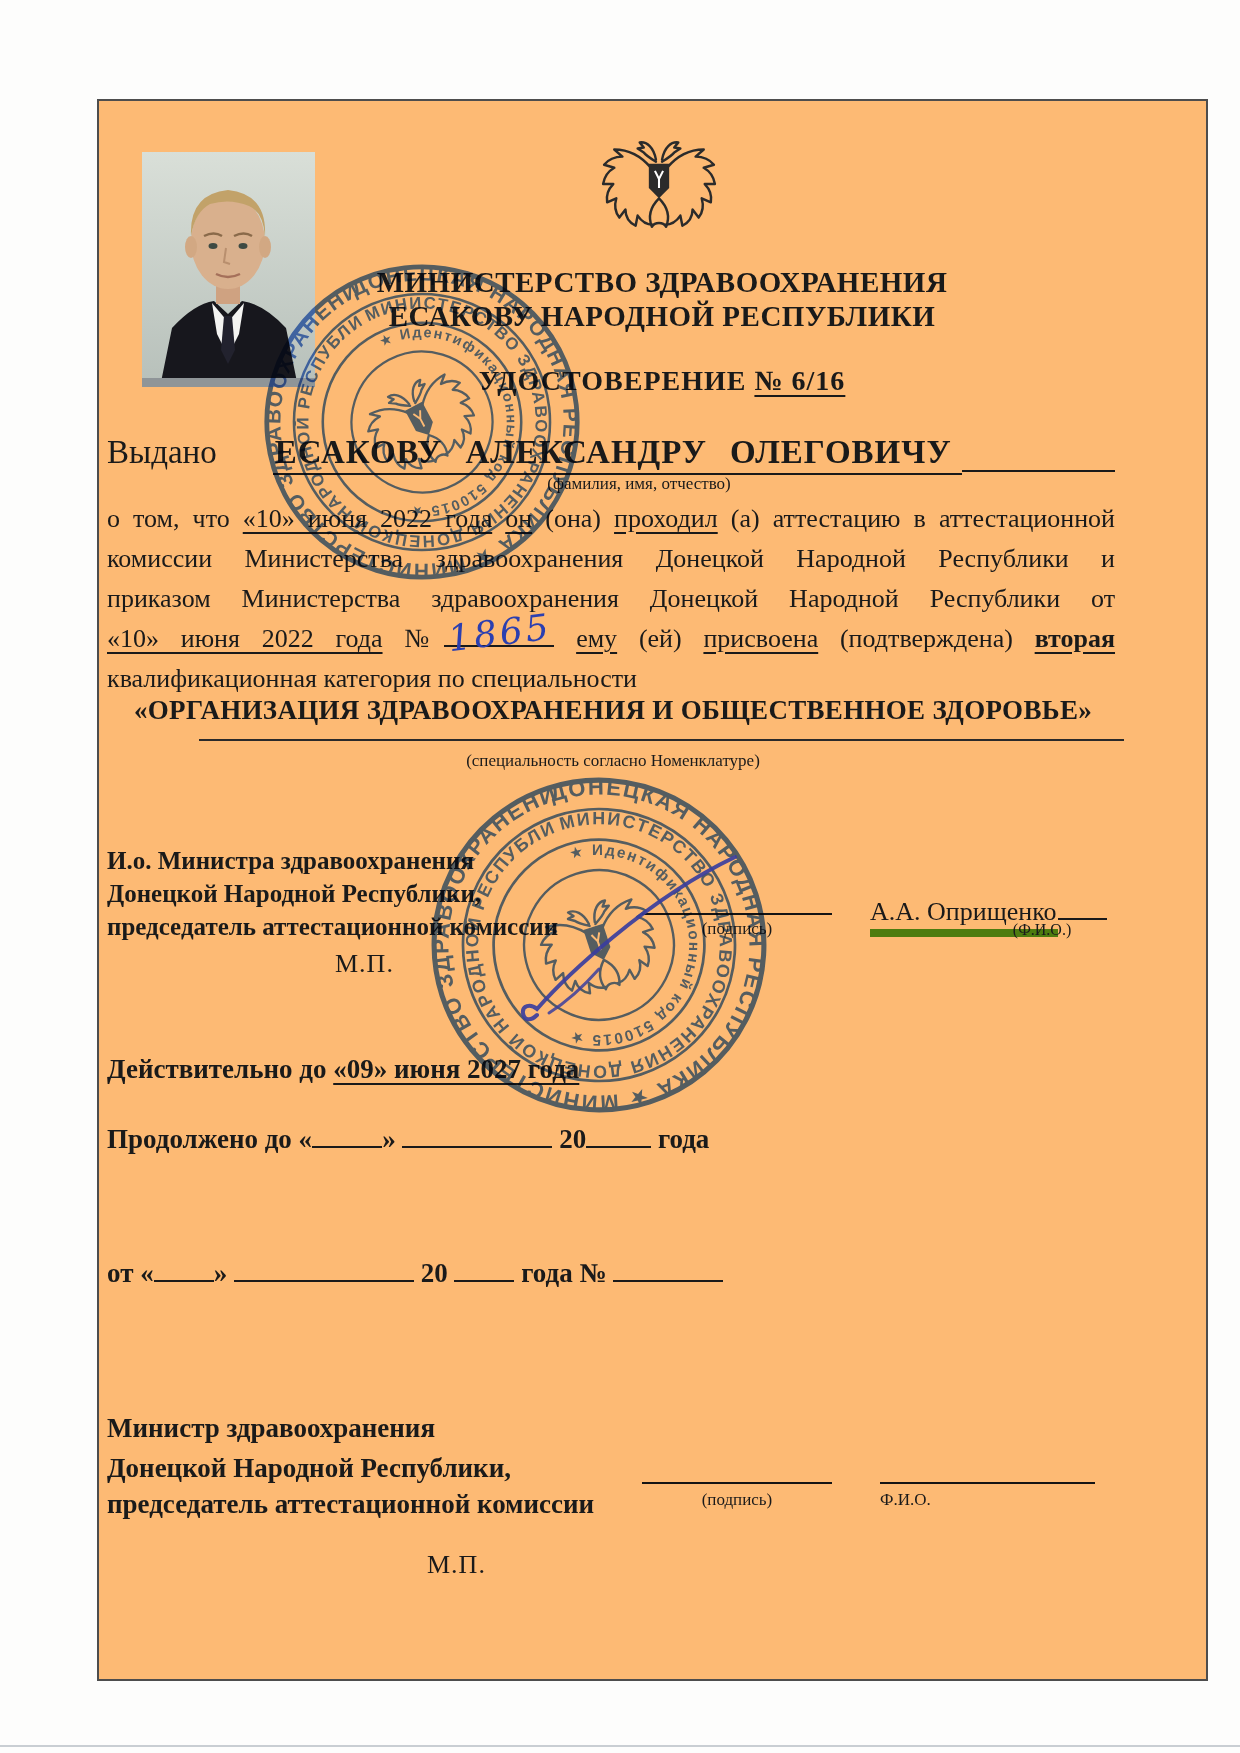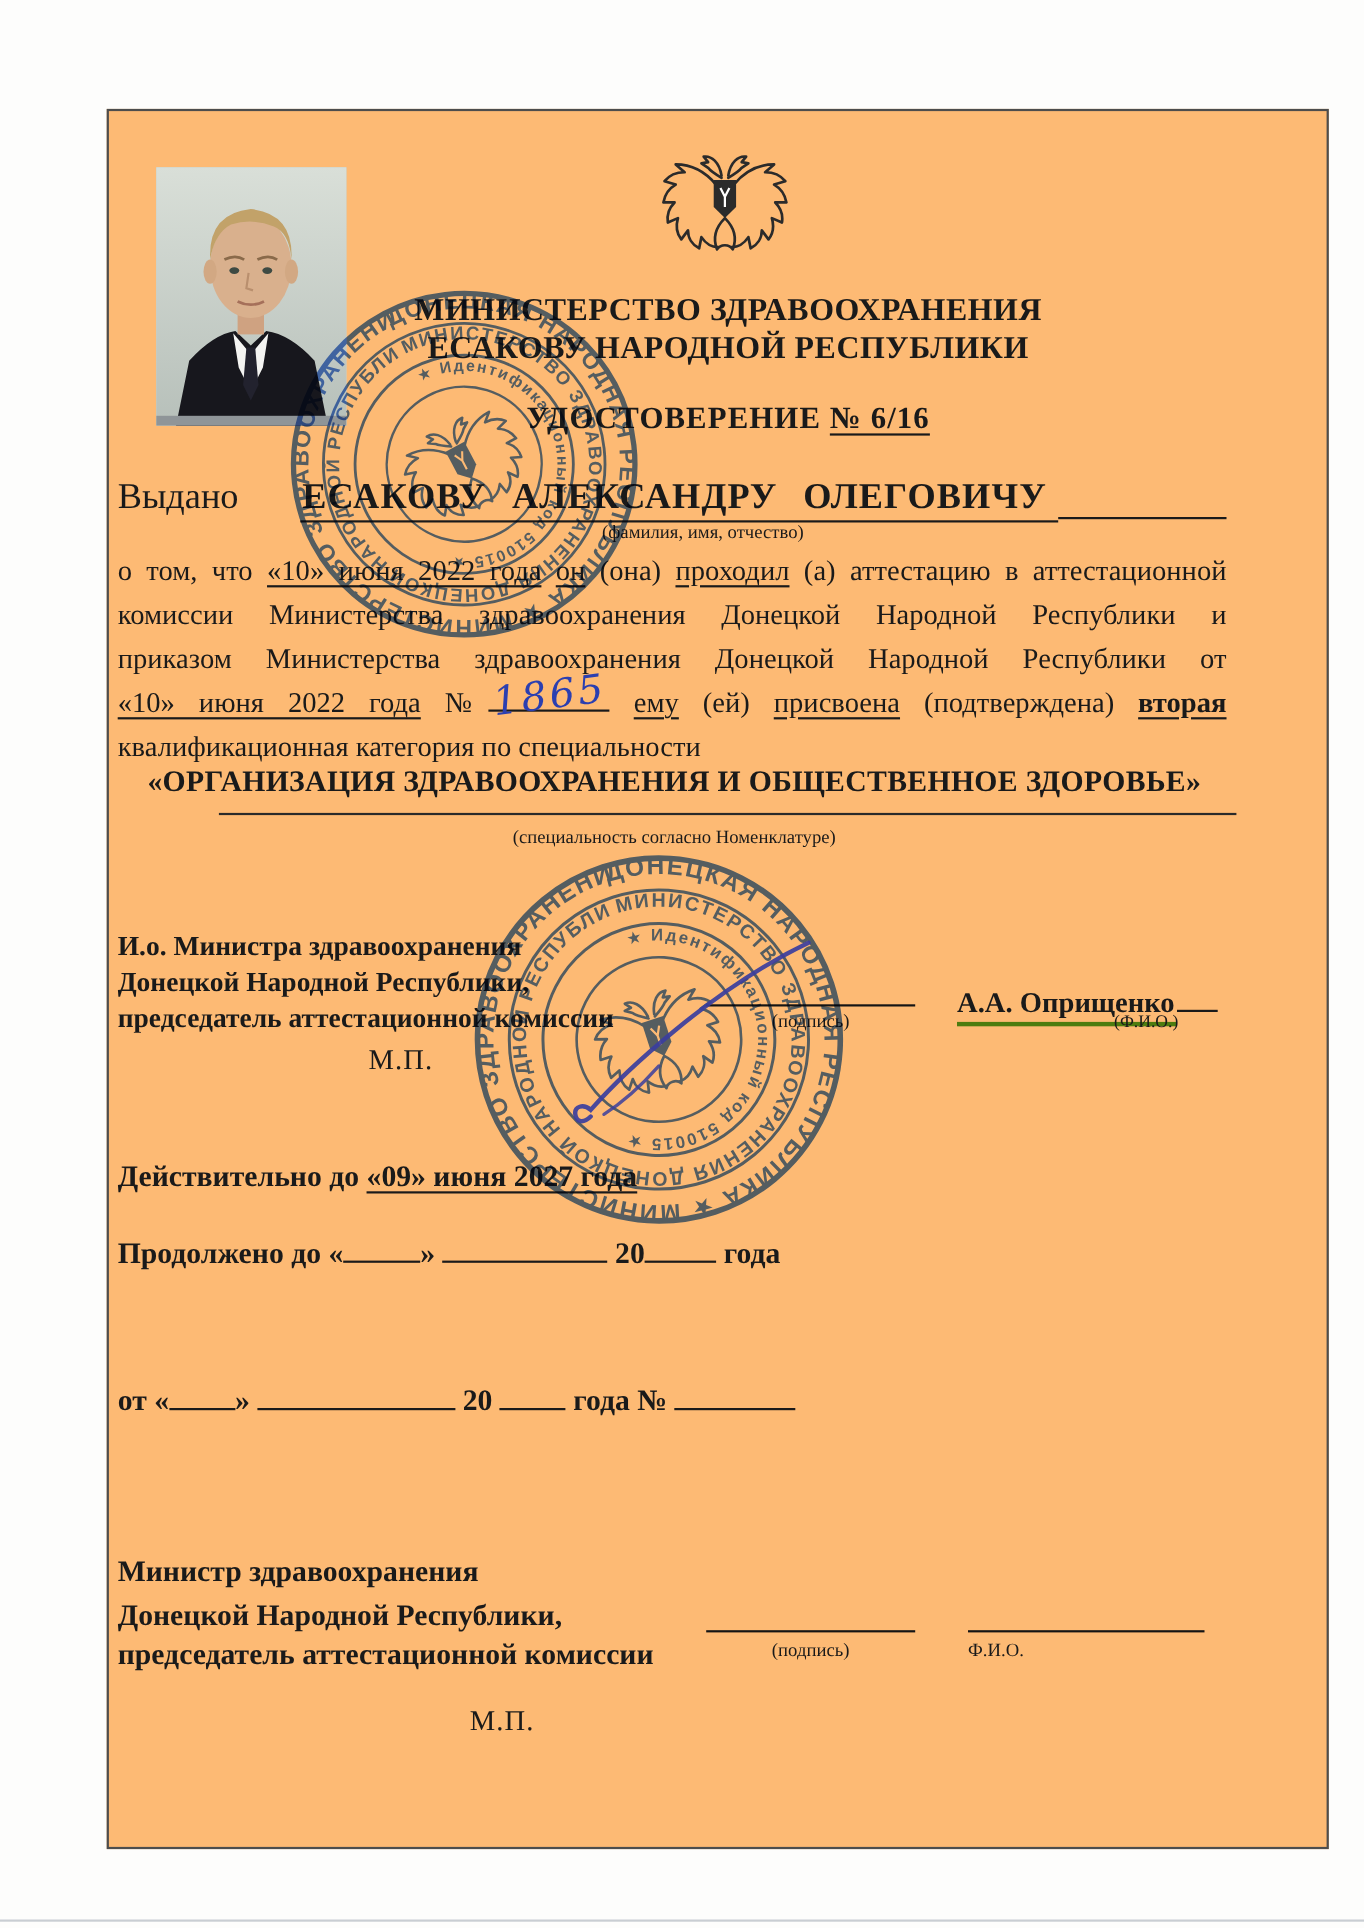--- a/index.html
+++ b/index.html
@@ -45,21 +45,21 @@
   .spec-caption{left:8px;top:650px;width:1012px;text-align:center;font-size:17px;}
   
   .signer{font-size:25px;font-weight:700;margin-top:25px;}
   .s1l1{left:8px;top:721px;}
   .s1l2{left:8px;top:754px;}
   .s1l3{left:8px;top:787px;}
   .sigline{border-top:2.5px solid #141414;height:0;}
   .sig1{left:543px;top:812px;width:190px;}
   .sig1-caption{left:543px;top:818px;width:190px;text-align:center;font-size:17px;}
   .fio1{left:771px;top:788px;width:237px;display:flex;align-items:baseline;font-size:26px;}
-  .fio1 .nm{border-bottom:4px solid #4d7c0f;padding:0 2px 2px 0;white-space:nowrap;font-weight:bold;}
+  .fio1 .nm{border-bottom:8px solid #4d7c0f;padding:0 2px 2px 0;white-space:nowrap;}
   .fio1-caption{left:843px;top:820px;width:200px;text-align:center;font-size:16px;}
   .mp1{left:236px;top:848px;font-size:26px;letter-spacing:1px;}
   
   .validity{left:8px;top:953px;font-size:27px;font-weight:700;}
   .prolonged{left:8px;top:1018px;font-size:27px;font-weight:700;}
   .order1{left:8px;top:1084px;font-size:27px;font-weight:700;}
   .order2{left:8px;top:1124px;font-size:27px;font-weight:700;margin-top:28px;}
   .prolonged .blank,.order2 .blank{border-bottom-width:2.5px;}
   
   .m2l1{left:8px;top:1287px;font-size:27px;}

